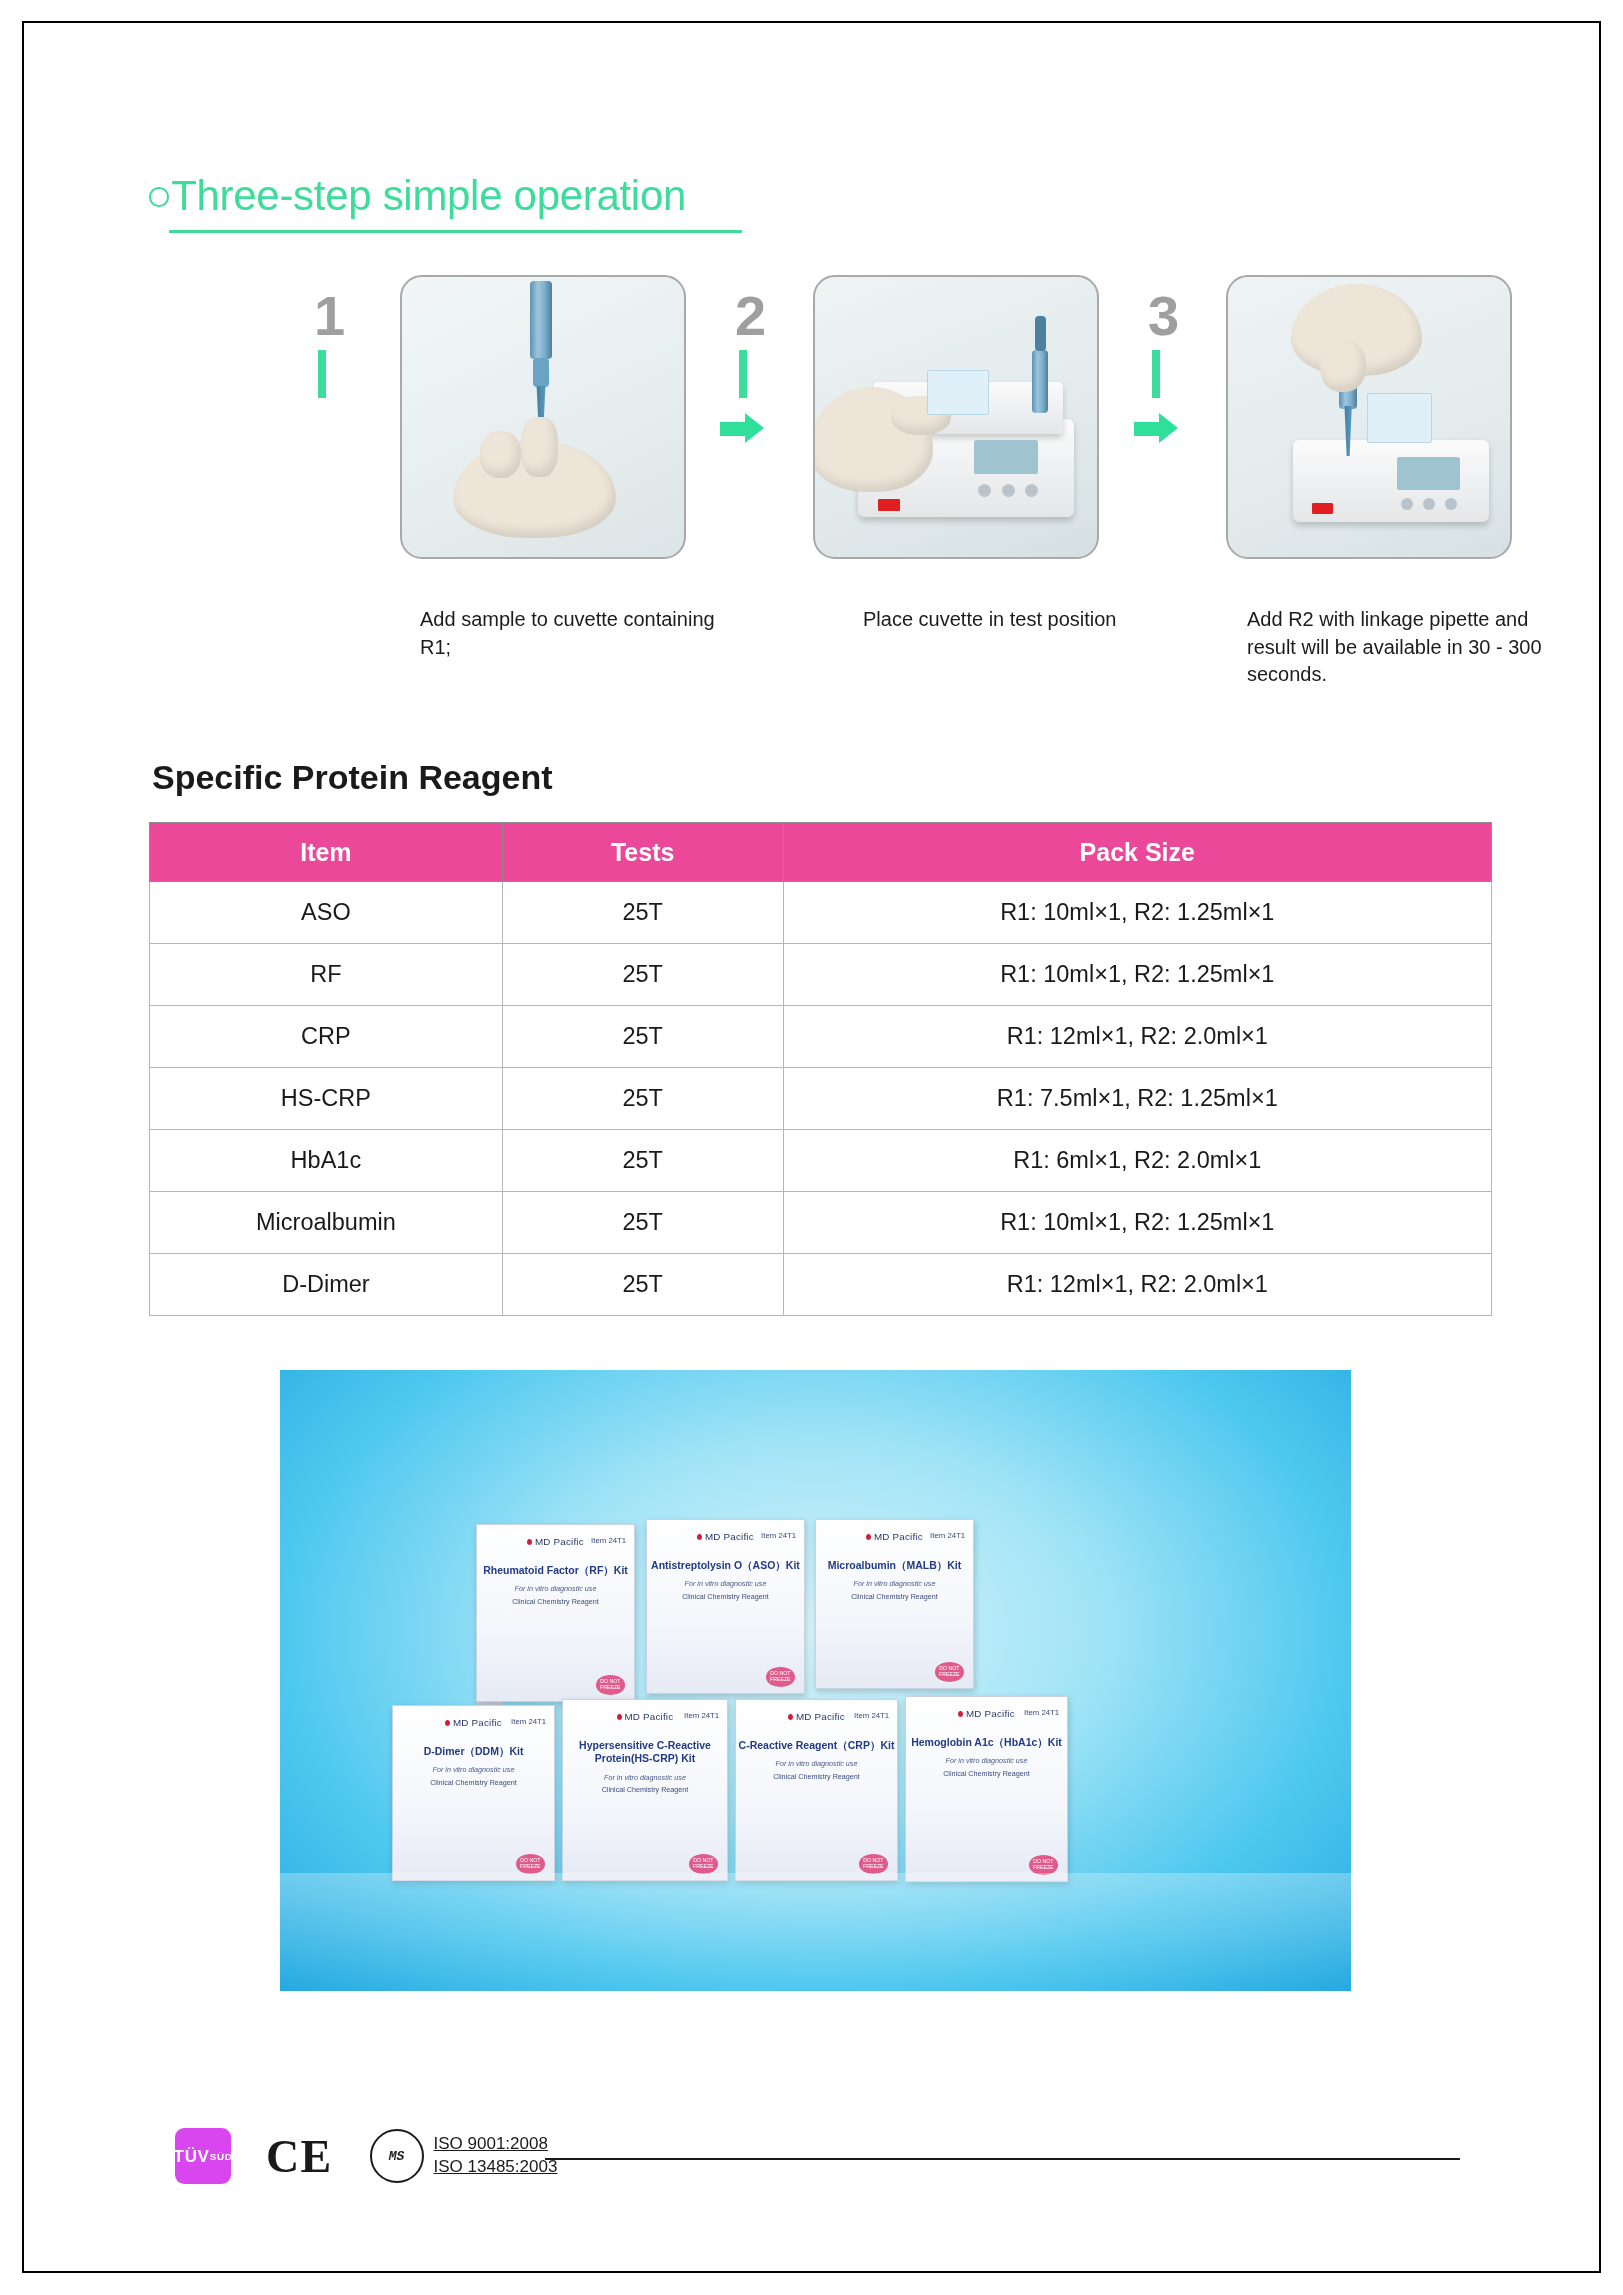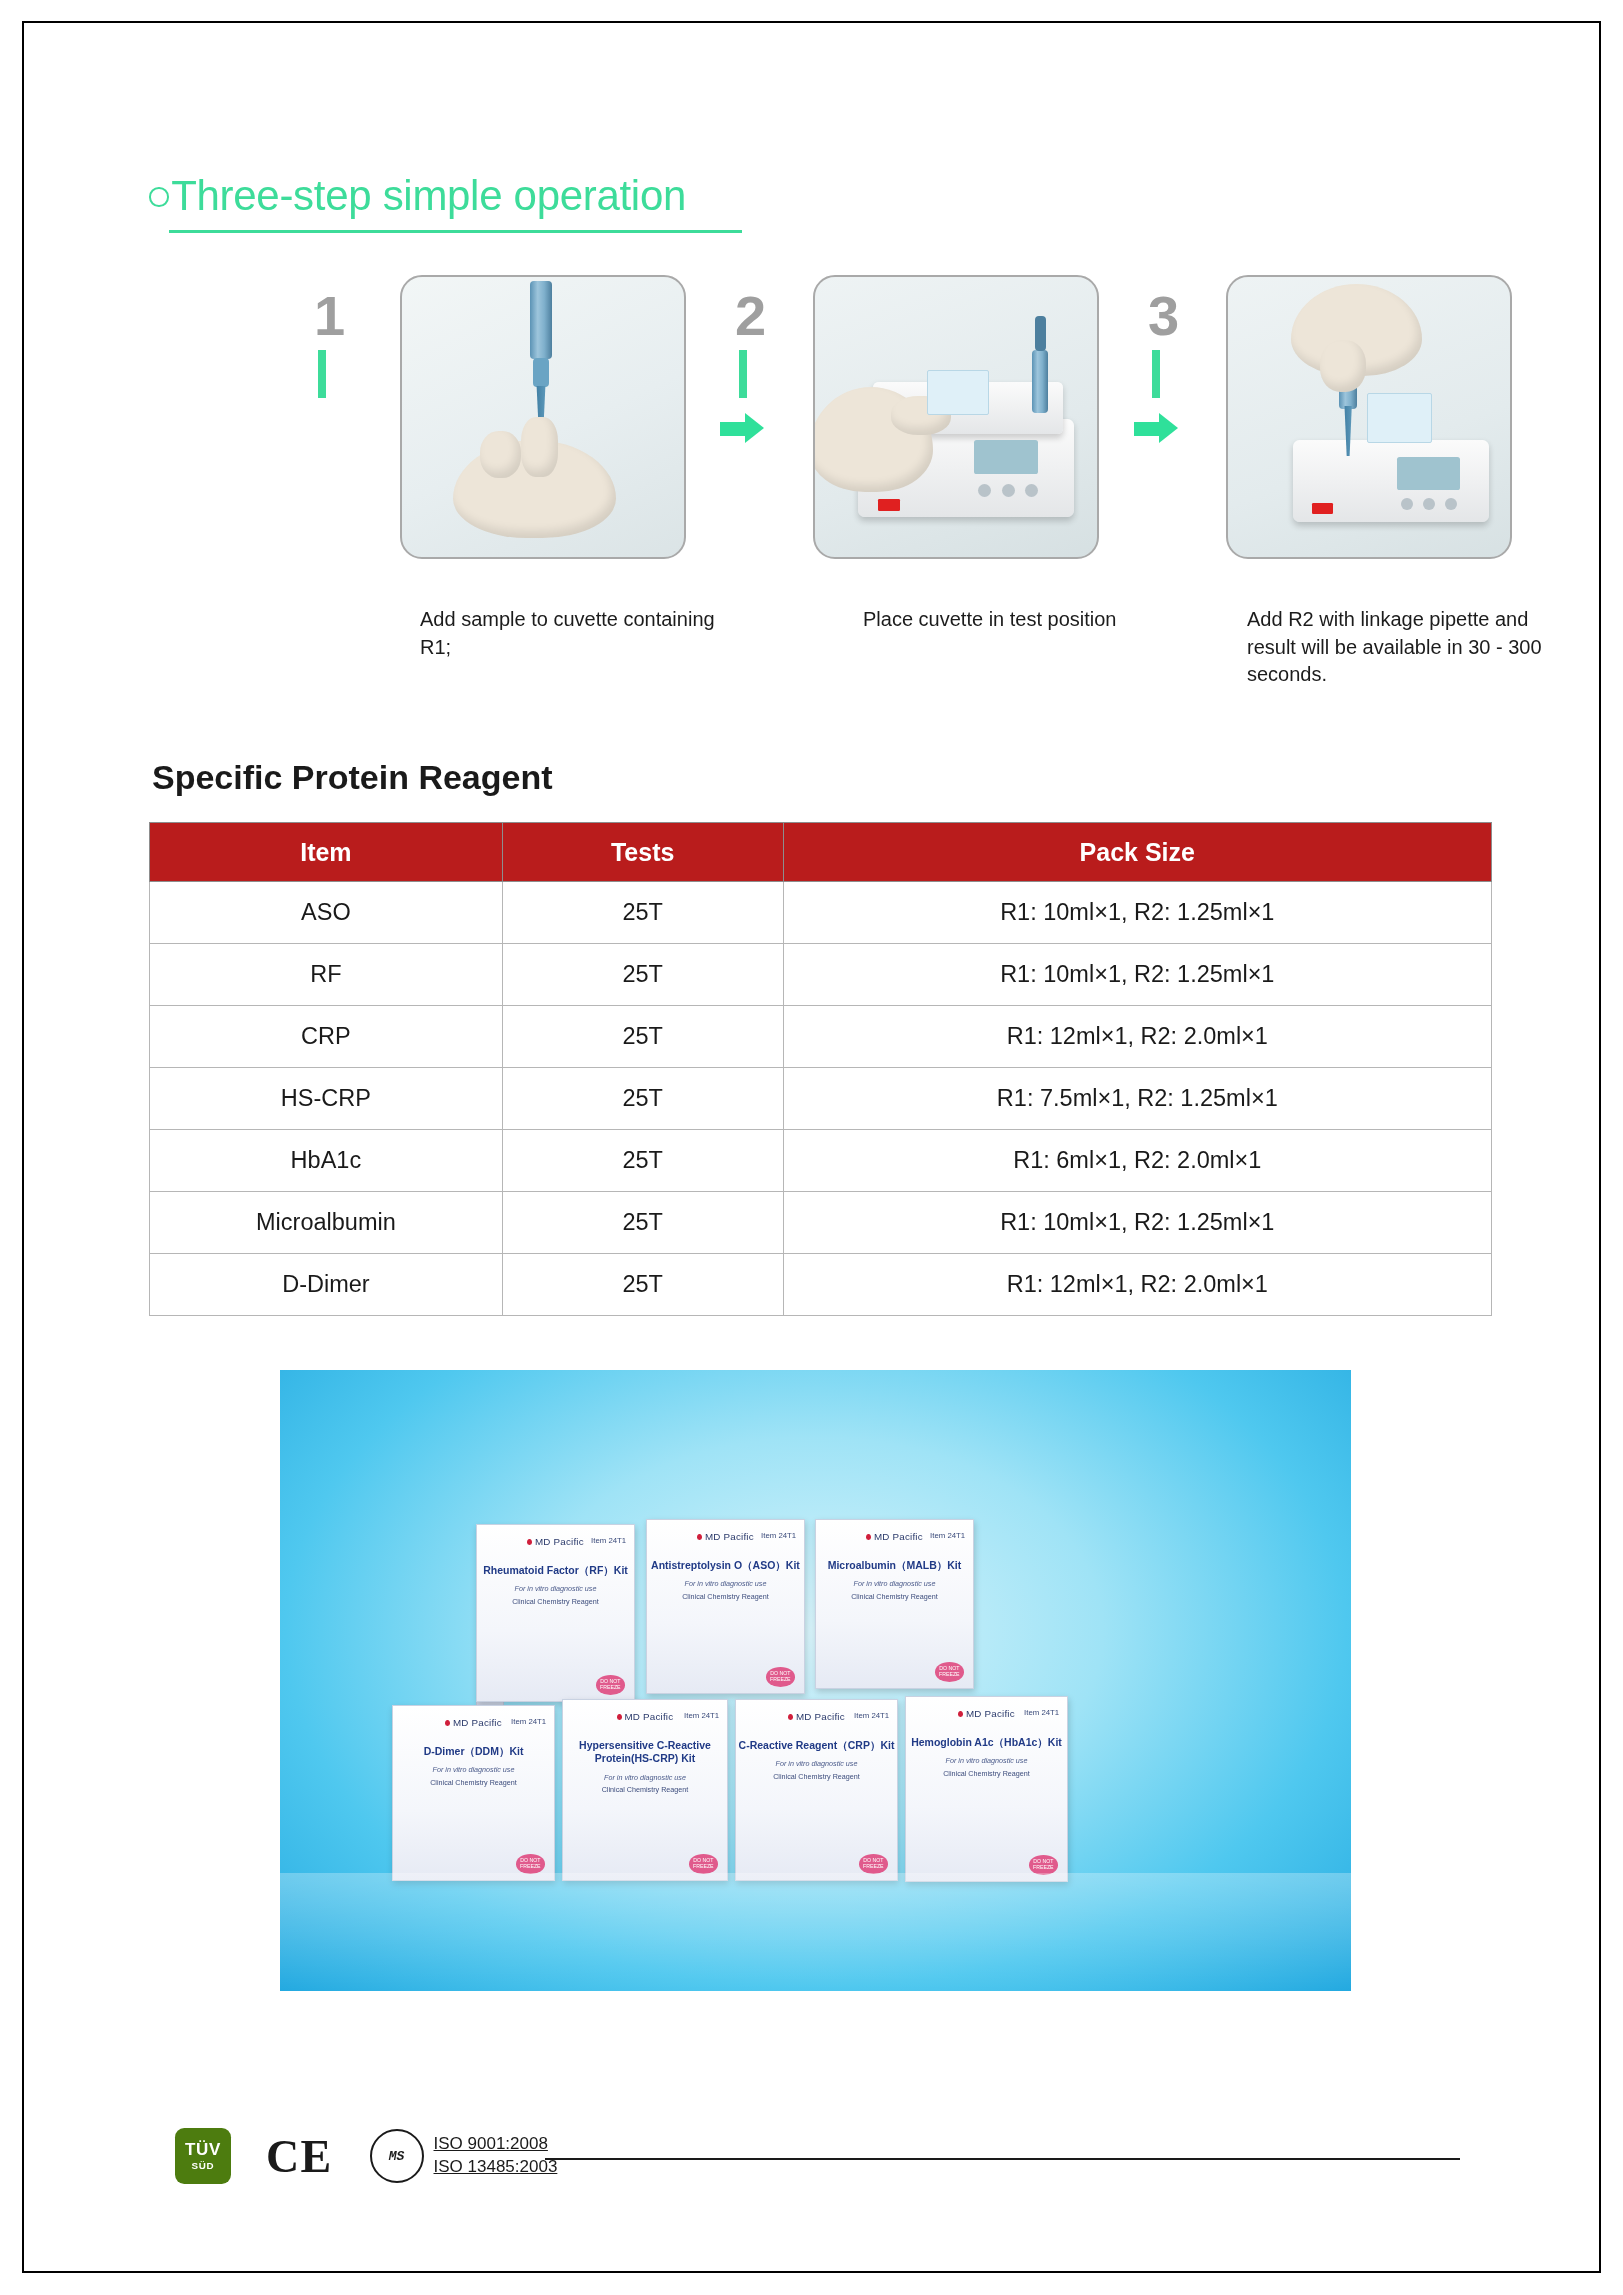--- a/index.html
+++ b/index.html
@@ -194,21 +194,21 @@
   
   table.reagent {
     position: absolute;
     left: 149px;
     top: 822px;
     width: 1343px;
     border-collapse: collapse;
     font-family: "Liberation Sans", sans-serif;
   }
   table.reagent th {
-    background: #b91c1c;
+    background: #ec4899;
     color: #ffffff;
     font-size: 25px;
     font-weight: bold;
     height: 56px;
     border: 1.3px solid #8d8d8d;
     text-align: center;
   }
   table.reagent td {
     border: 1.3px solid #b6b6b6;
     height: 59px;
@@ -312,24 +312,23 @@
   .footer {
     position: absolute;
     left: 175px;
     top: 2128px;
     display: flex;
     align-items: center;
   }
   .tuv {
     width: 56px; height: 56px;
     border-radius: 9.2px;
-    background: #4d7c0f;
+    background: #d946ef;
     color: #fff;
     display: flex;
-    flex-direction: column;
     align-items: center;
     justify-content: center;
     font-weight: bold;
     line-height: 1;
   }
   .tuv .t1 { font-size: 17px; letter-spacing: 0.7px;}
   .tuv .t2 { font-size: 9.8px; margin-top: 2.6px; letter-spacing: 0.7px;}
   .ce {
     margin-left: 35px;
     font-size: 46px;

